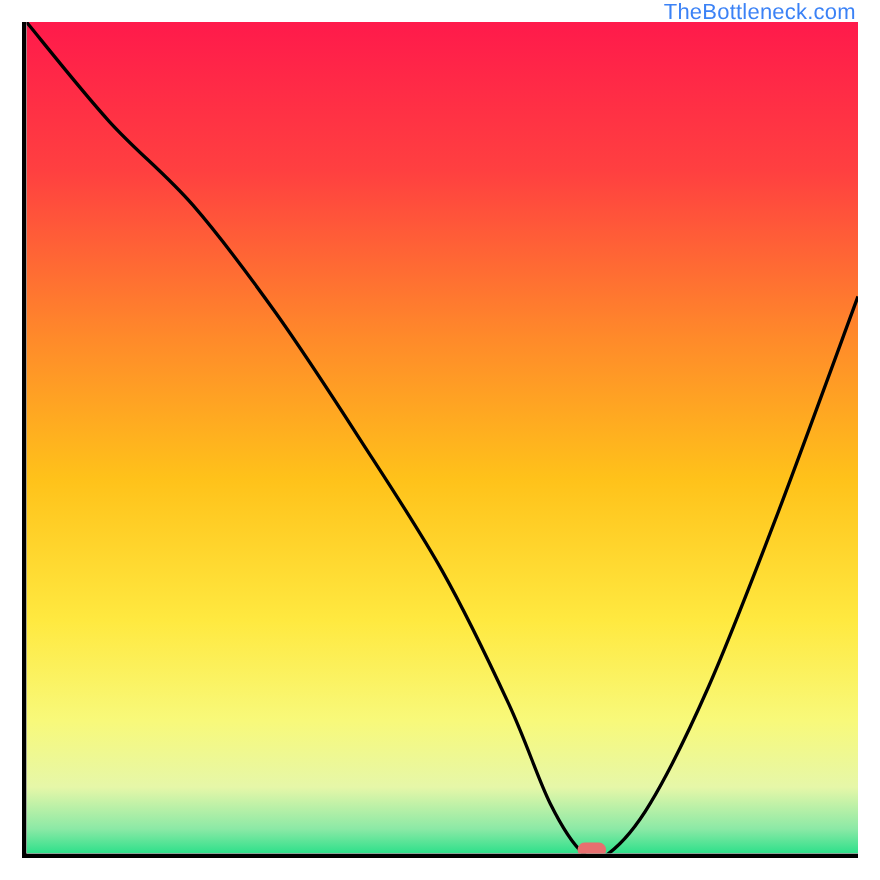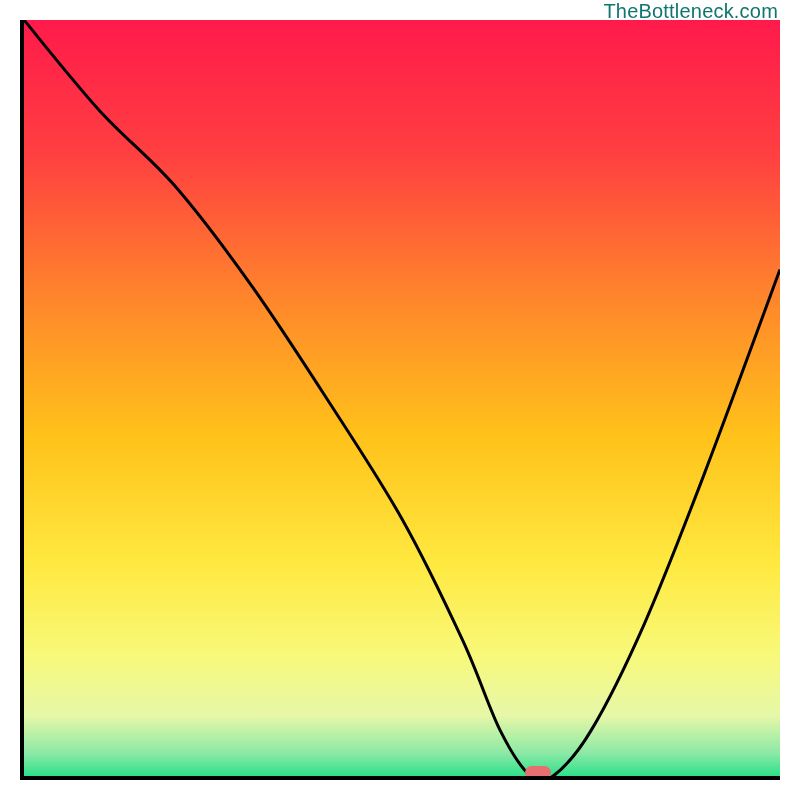--- a/index.html
+++ b/index.html
@@ -40,21 +40,21 @@
     width: 100%;
     height: 100%;
   }
   .watermark {
     position: absolute;
     top: 0px;
     right: 22px;
     font-family: Arial, Helvetica, sans-serif;
     font-size: 20px;
     font-weight: 500;
-    color: #0f766e;
+    color: #3b82f6;
     letter-spacing: 0.2px;
   }
   .marker {
     position: absolute;
     width: 26px;
     height: 13px;
     background: #e76f6f;
     border-radius: 7px;
   }
 </style>

